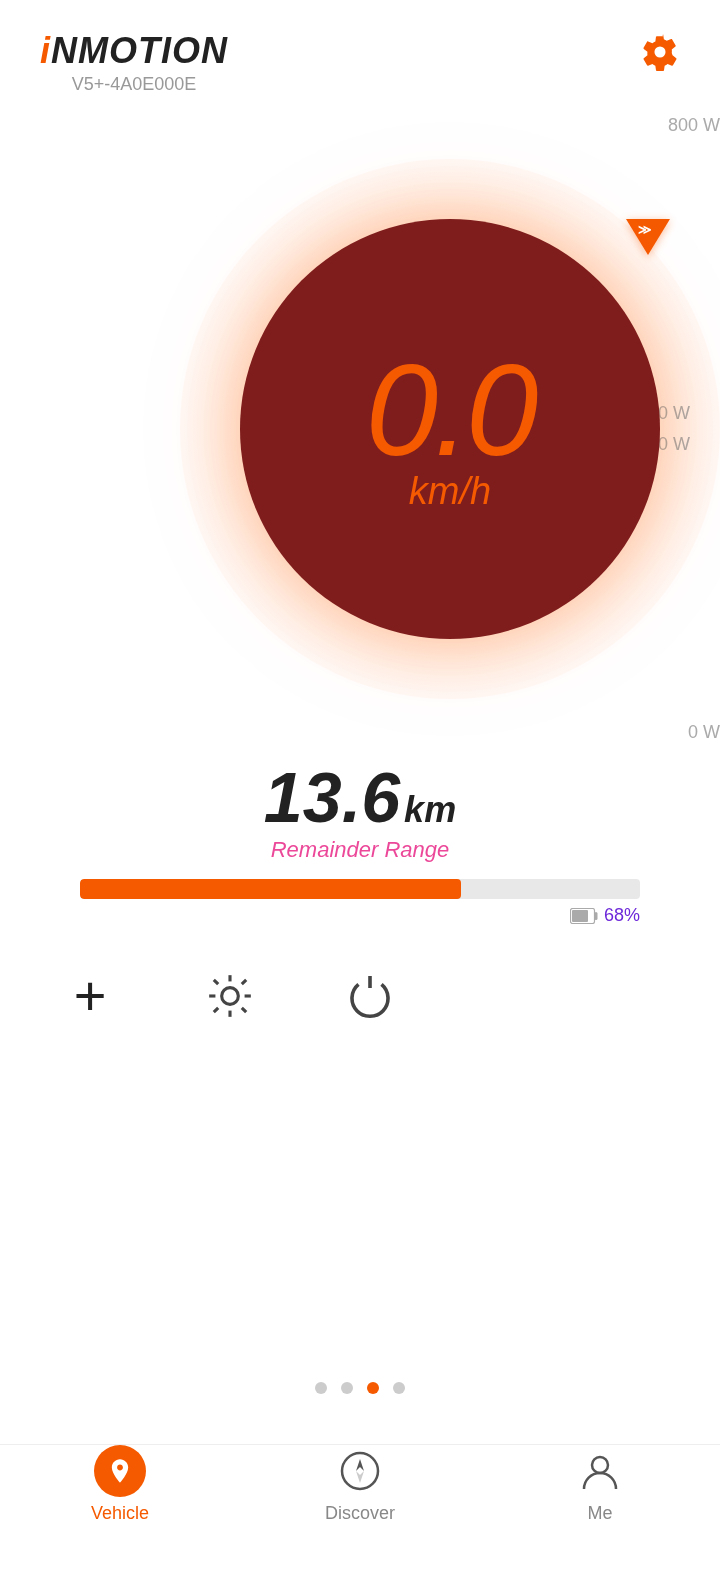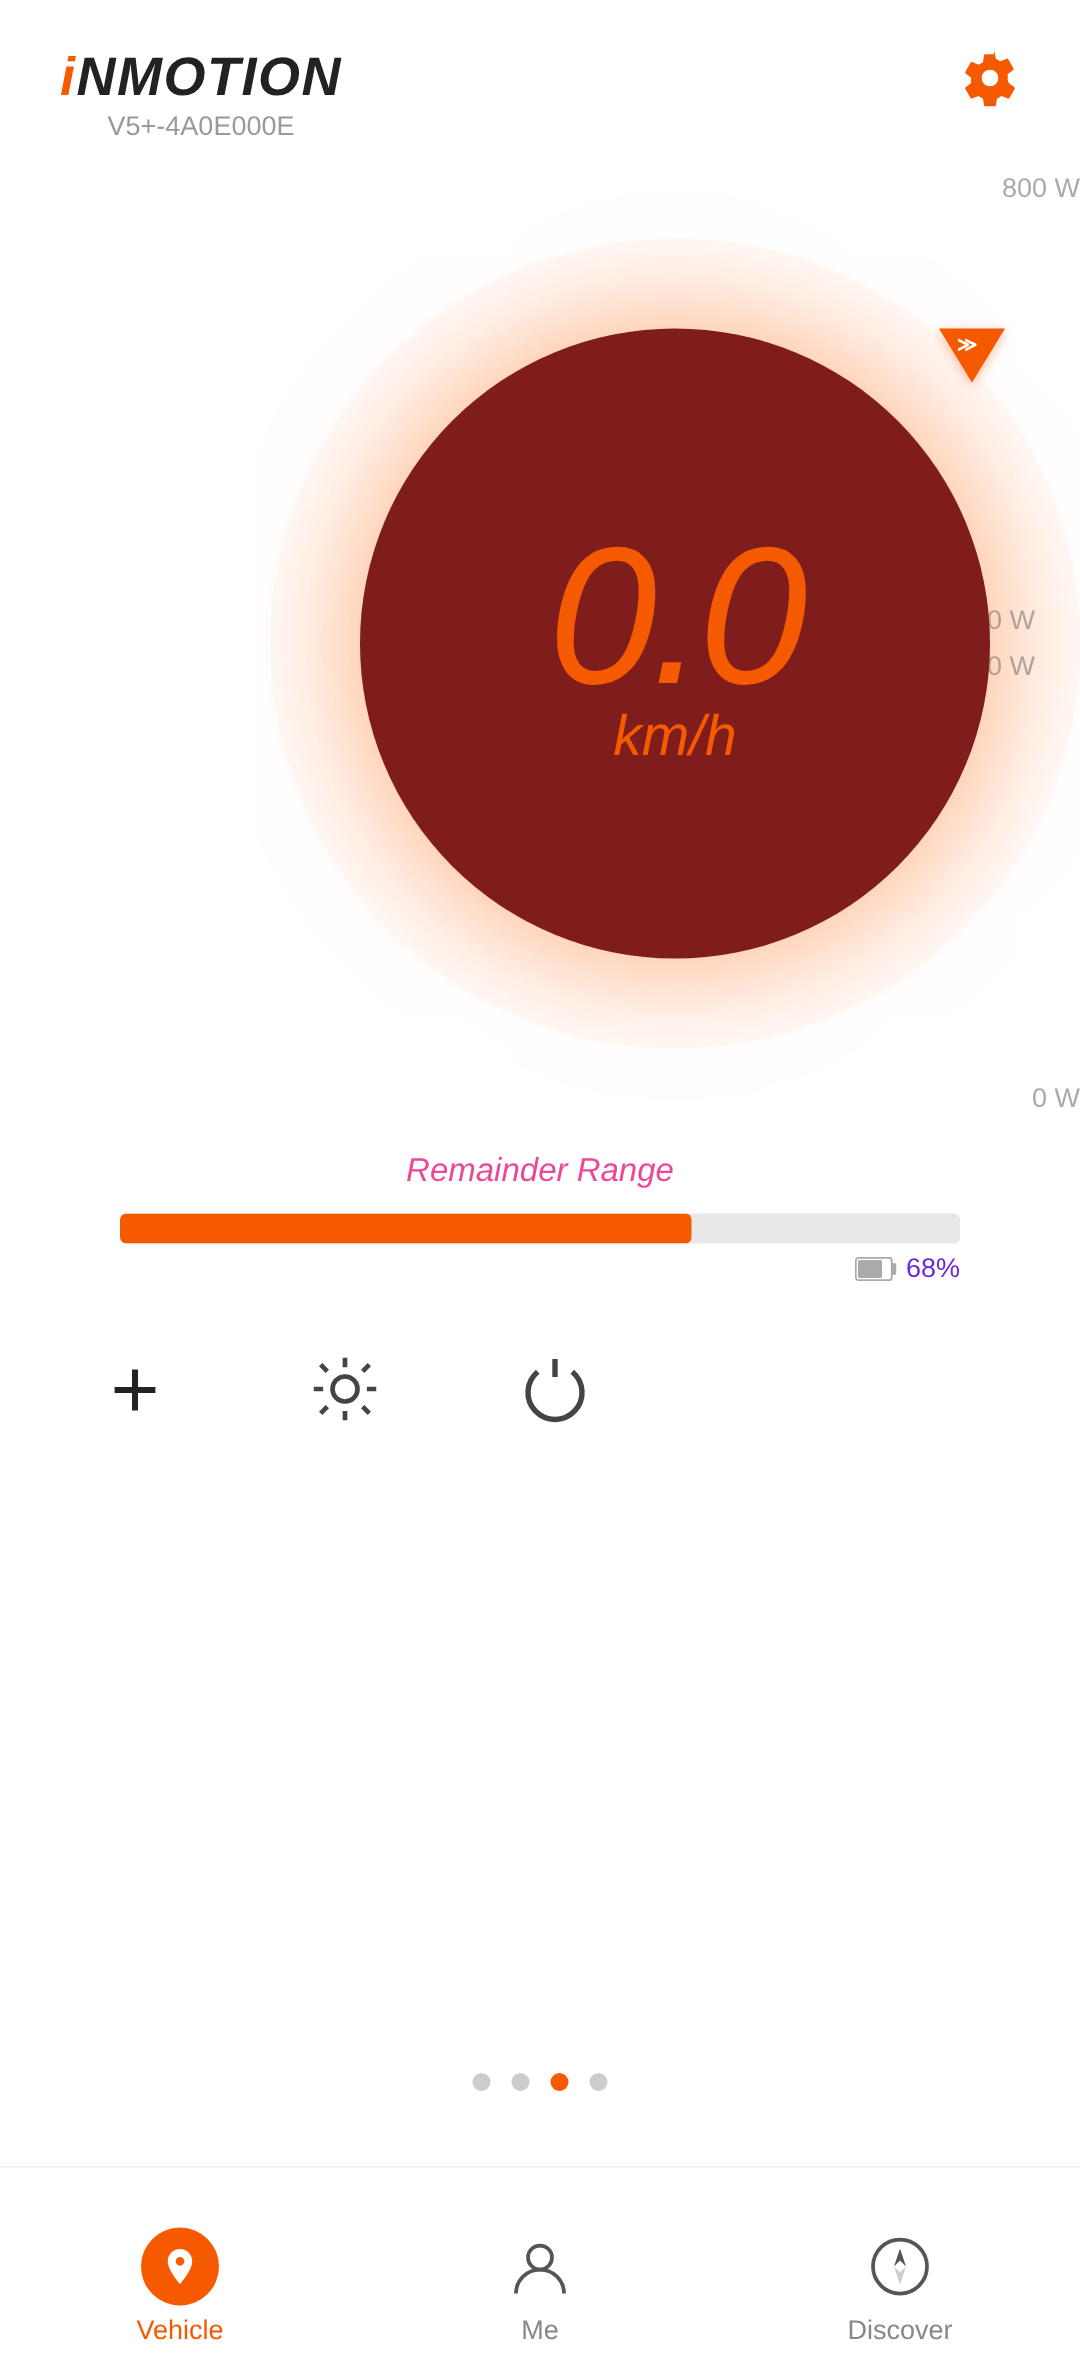--- a/index.html
+++ b/index.html
@@ -288,21 +288,21 @@
     
     .bottom-nav {
       position: absolute;
       bottom: 0;
       left: 0;
       right: 0;
       height: 140px;
       background: #ffffff;
       border-top: 1px solid #eee;
       display: flex;
-      align-items: flex-end;
+      align-items: flex-start;
       justify-content: space-around;
       padding-bottom: 20px;
     }
     .nav-item {
       display: flex;
       flex-direction: column;
       align-items: center;
       gap: 6px;
       cursor: pointer;
       min-width: 120px;
@@ -366,20 +366,24 @@
     <div class="gauge-circle">
       <div class="speed-value">0.0</div>
       <div class="speed-unit">km/h</div>
     </div>
   </div>
 
   <div class="power-bottom">0 W</div>
 </div>
 
 <div class="range-section">
+  <div style="display:flex; align-items:baseline; gap:4px;">
+    <div class="range-value">13.6</div>
+    <div class="range-value"><span class="unit">km</span></div>
+  </div>
   <div class="range-label">Remainder Range</div>
 </div>
 
 <div class="battery-bar-container">
   <div class="battery-bar-track">
     <div class="battery-bar-fill" style="width: 68%;"></div>
   </div>
   <div class="battery-percent-row">
     <span class="battery-icon">
       <svg width="28" height="16" viewBox="0 0 28 16" fill="none">
@@ -434,30 +438,30 @@
         </svg>
       </div>
     </div>
     <div class="nav-label active">Vehicle</div>
   </div>
 
 
   <div class="nav-item">
     <div class="nav-icon-wrap">
       <svg width="48" height="48" viewBox="0 0 48 48" fill="none">
-        <circle cx="24" cy="18" r="8" stroke="#555" stroke-width="2.5" fill="none"></circle>
-        <path d="M8 42c0-8.84 7.16-16 16-16s16 7.16 16 16" stroke="#555" stroke-width="2.5" fill="none"></path>
-      </svg>
-    </div>
-    <div class="nav-label">Me</div>
-  </div>
-
-  <div class="nav-item">
-    <div class="nav-icon-wrap">
-      <svg width="48" height="48" viewBox="0 0 48 48" fill="none">
         <circle cx="24" cy="24" r="18" stroke="#555" stroke-width="2.5" fill="none"></circle>
         <polygon points="24,12 28,24 24,20 20,24" fill="#555"></polygon>
         <polygon points="24,36 20,24 24,28 28,24" fill="#ccc"></polygon>
       </svg>
     </div>
     <div class="nav-label">Discover</div>
   </div>
+
+  <div class="nav-item">
+    <div class="nav-icon-wrap">
+      <svg width="48" height="48" viewBox="0 0 48 48" fill="none">
+        <circle cx="24" cy="18" r="8" stroke="#555" stroke-width="2.5" fill="none"></circle>
+        <path d="M8 42c0-8.84 7.16-16 16-16s16 7.16 16 16" stroke="#555" stroke-width="2.5" fill="none"></path>
+      </svg>
+    </div>
+    <div class="nav-label">Me</div>
+  </div>
 </div>
 
 </body></html>

